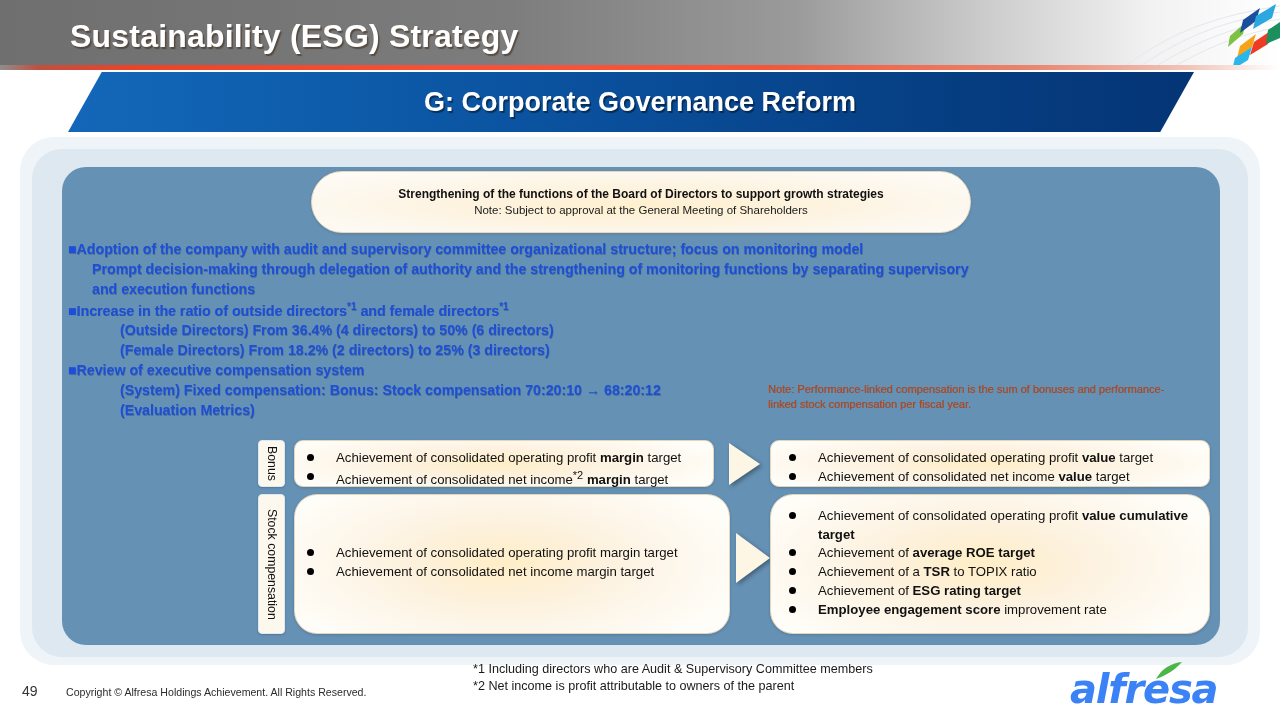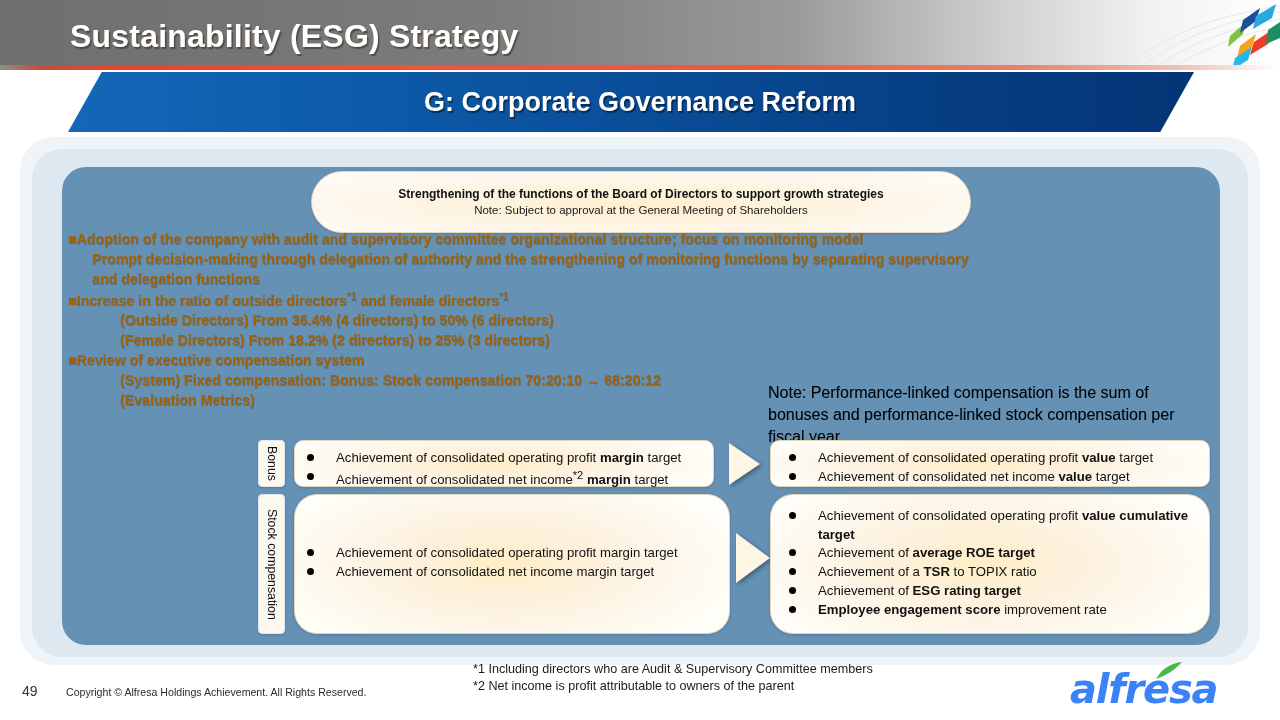--- a/index.html
+++ b/index.html
@@ -89,34 +89,34 @@
     font-size: 12px; font-weight: bold; color: #111111;
     text-align: center; line-height: 1.18;
   }
   .callout-note {
     font-size: 11.5px; color: #1a1a1a; text-align: center;
     margin-top: 2px;
   }
 
   
   .bullets {
-    position: absolute; left: 68px; top: 230px; width: 1100px;
-    color: #a16207; font-size: 14.2px; font-weight: bold;
+    position: absolute; left: 68px; top: 240px; width: 1100px;
+    color: #1d4ed8; font-size: 14.2px; font-weight: bold;
     line-height: 1.40;
     text-shadow: 0.5px 0.5px 0 rgba(40,60,80,0.35);
   }
   .b-line { white-space: nowrap; }
   .b-sq { letter-spacing: 0; }
   .indent1 { padding-left: 52px; }
   .indent-wrap { padding-left: 24px; }
   .sup { font-size: 10px; vertical-align: super; font-weight: bold; }
 
   .side-note {
     position: absolute; left: 768px; top: 382px; width: 420px;
-    color: #000000; font-size: 16px; line-height: 1.38;
+    color: #c2410c; font-size: 11px; line-height: 1.38;
     font-weight: normal;
     text-shadow: 0.4px 0.4px 0 rgba(40,60,80,0.3);
   }
 
   
   .vlabel {
     position: absolute;
     background: #fdf8ee;
     border: 1px solid #dfe8ef;
     border-radius: 4px;
@@ -220,21 +220,21 @@
   <div class="panel"></div>
 
   <div class="callout">
     <div class="callout-title">Strengthening of the functions of the Board of Directors to support growth strategies</div>
     <div class="callout-note">Note: Subject to approval at the General Meeting of Shareholders</div>
   </div>
 
   <div class="bullets" id="bullets-host">
       <div class="b-line"><span class="b-sq">■</span>Adoption of the company with audit and supervisory committee organizational structure; focus on monitoring model</div>
       <div class="b-line indent-wrap">Prompt decision-making through delegation of authority and the strengthening of monitoring functions by separating supervisory</div>
-      <div class="b-line indent-wrap">and delegation functions</div>
+      <div class="b-line indent-wrap">and execution functions</div>
       <div class="b-line"><span class="b-sq">■</span>Increase in the ratio of outside directors<span class="sup">*1</span> and female directors<span class="sup">*1</span></div>
       <div class="b-line indent1">(Outside Directors) From 36.4% (4 directors) to 50% (6 directors)</div>
       <div class="b-line indent1">(Female Directors) From 18.2% (2 directors) to 25% (3 directors)</div>
       <div class="b-line"><span class="b-sq">■</span>Review of executive compensation system</div>
       <div class="b-line indent1">(System) Fixed compensation: Bonus: Stock compensation    70:20:10 → 68:20:12</div>
       <div class="b-line indent1">(Evaluation Metrics)</div>
     </div>
 
   <div class="side-note">Note: Performance-linked compensation is the sum of bonuses and performance-linked stock compensation per fiscal year.</div>
 

